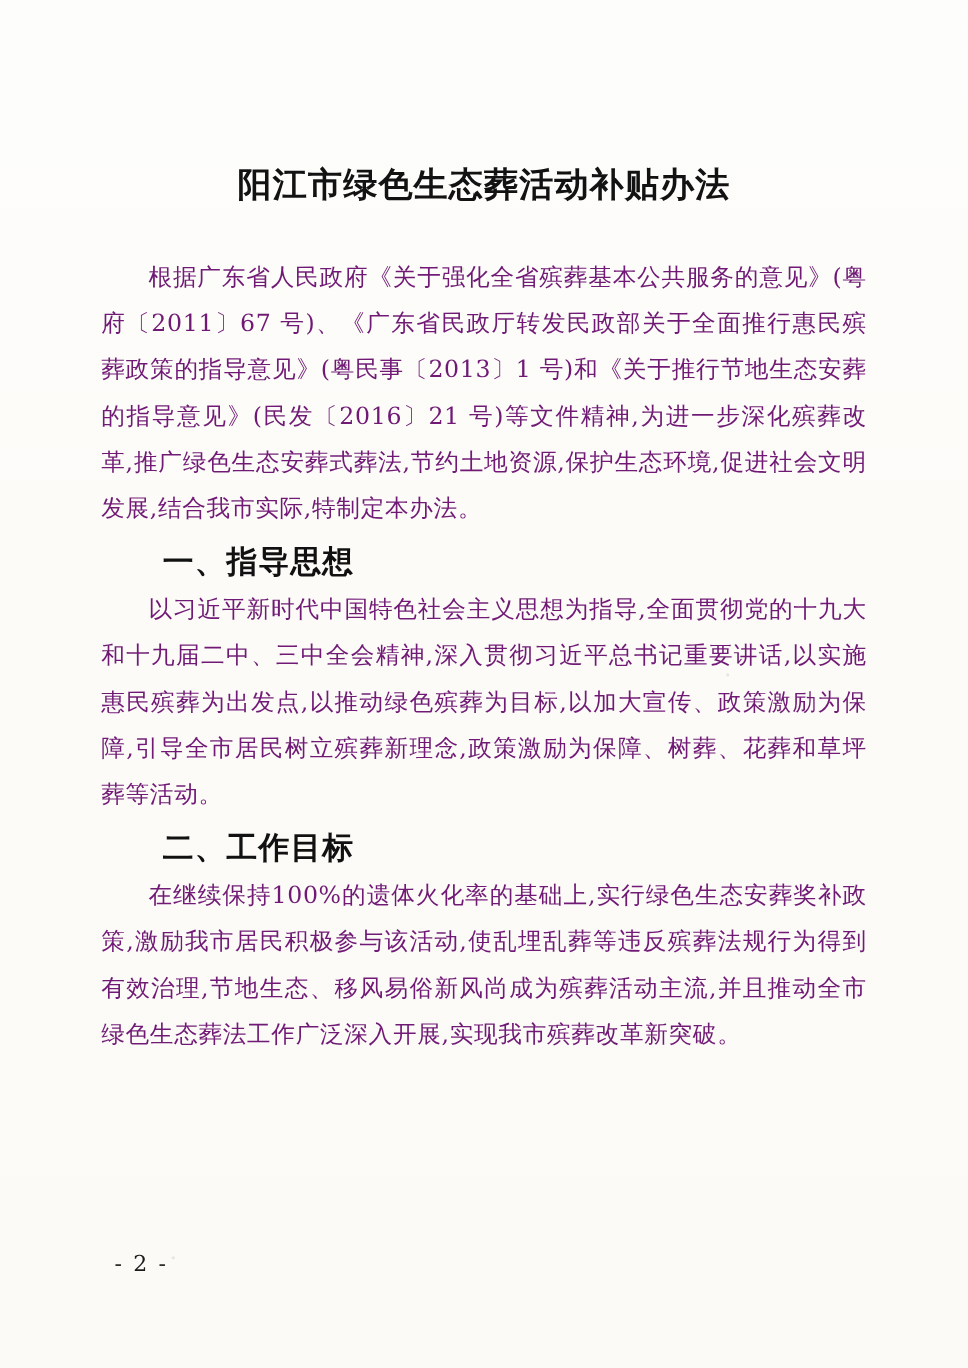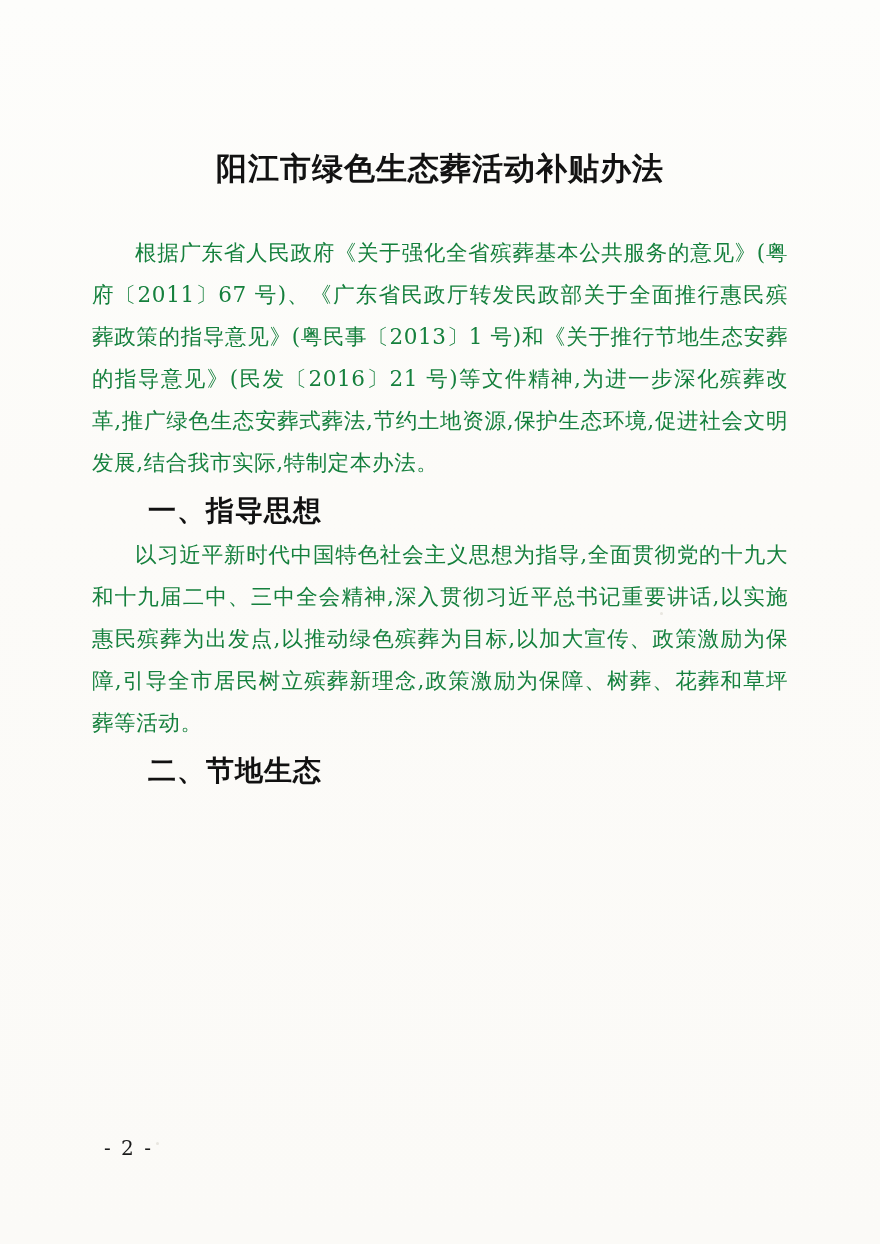--- a/index.html
+++ b/index.html
@@ -38,21 +38,21 @@
     font-size: 31px;
     letter-spacing: 1px;
     color: #121212;
     margin: 0;
     padding-top: 148px;
     line-height: 1.3;
   }
   .para {
     font-size: 21.5px;
     line-height: 42px;
-    color: #15803d;
+    color: #701a75;
     text-align: justify;
     text-justify: inter-character;
     margin: 0;
     text-indent: 2em;
     letter-spacing: 0.6px;
     font-family: "DejaVu Serif", "Liberation Serif", serif;
   }
   .para.first {
     margin-top: 44px;
   }
@@ -99,19 +99,20 @@
 
   <div class="content">
 
     <h1 class="doc-title">阳江市绿色生态葬活动补贴办法</h1>
 
     <p class="para first">根据广东省人民政府《关于强化全省殡葬基本公共服务的意见》(粤府〔2011〕67 号)、《广东省民政厅转发民政部关于全面推行惠民殡葬政策的指导意见》(粤民事〔2013〕1 号)和《关于推行节地生态安葬的指导意见》(民发〔2016〕21 号)等文件精神,为进一步深化殡葬改革,推广绿色生态安葬式葬法,节约土地资源,保护生态环境,促进社会文明发展,结合我市实际,特制定本办法。</p>
 
     <h2 class="section-heading">一、指导思想</h2>
     <p class="para section-body">以习近平新时代中国特色社会主义思想为指导,全面贯彻党的十九大和十九届二中、三中全会精神,深入贯彻习近平总书记重要讲话,以实施惠民殡葬为出发点,以推动绿色殡葬为目标,以加大宣传、政策激励为保障,引导全市居民树立殡葬新理念,政策激励为保障、树葬、花葬和草坪葬等活动。</p>
 
-    <h2 class="section-heading">二、节地生态</h2>
+    <h2 class="section-heading">二、工作目标</h2>
+    <p class="para section-body">在继续保持100%的遗体火化率的基础上,实行绿色生态安葬奖补政策,激励我市居民积极参与该活动,使乱埋乱葬等违反殡葬法规行为得到有效治理,节地生态、移风易俗新风尚成为殡葬活动主流,并且推动全市绿色生态葬法工作广泛深入开展,实现我市殡葬改革新突破。</p>
 
   </div>
 
   <div class="page-number">- 2 -</div>
 
 </div>
 
 </body></html>

